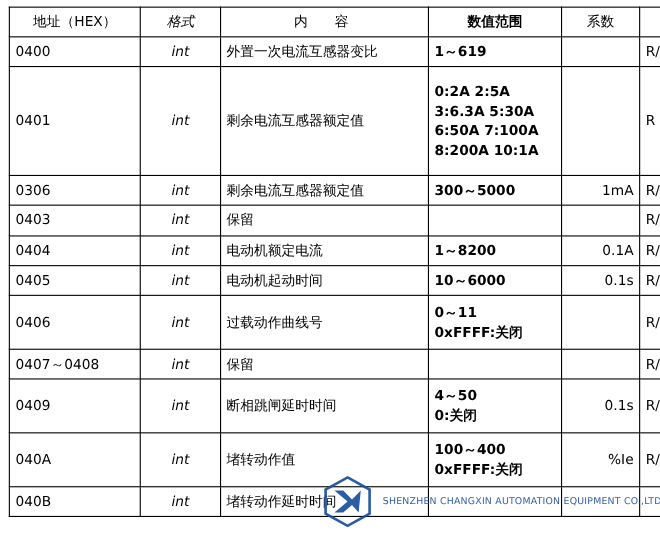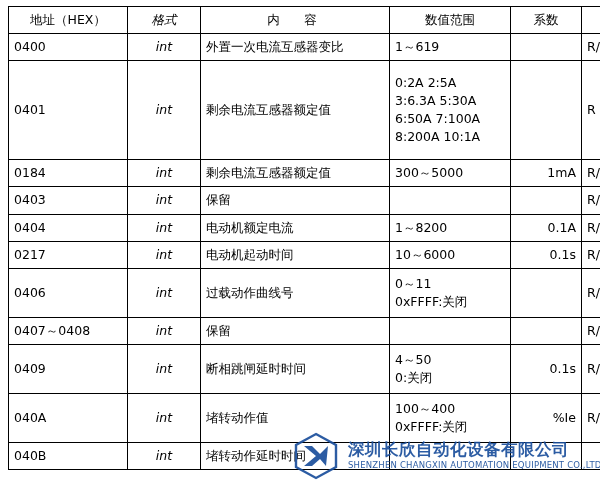--- a/index.html
+++ b/index.html
@@ -30,21 +30,21 @@
     border: 1px solid #000;
     padding: 4px 5px;
     font-size: 12.5px;
     color: #000;
     vertical-align: middle;
     line-height: 1.45;
   }
   .c-addr { width: 108px; text-align: left; padding-left: 7px; }
   .c-fmt  { width: 62px;  text-align: center; font-style: italic; }
   .c-name { width: 178px; text-align: left; padding-left: 8px; }
-  .c-range{ width: 110px; text-align: left; padding-left: 7px; }
+  .c-range{ width: 110px; text-align: left; padding-left: 7px; font-weight: bold; }
   .c-coef { width: 60px;  text-align: right; }
   .c-rw   { width: 54px;  text-align: left; padding-left: 7px; }
 
   thead td {
     text-align: center !important;
     font-size: 13px;
     padding-top: 6px;
     padding-bottom: 6px;
   }
   .hdr-space { letter-spacing: 6px; margin-top: 36px; }
@@ -115,21 +115,21 @@
           <td class="c-fmt tall-1 multi">int</td>
           <td class="c-name tall-1 multi">剩余电流互感器额定值</td>
           <td class="c-range tall-1 multi">0:2A    2:5A
 3:6.3A  5:30A
 6:50A   7:100A
 8:200A  10:1A</td>
           <td class="c-coef tall-1 multi"></td>
           <td class="c-rw tall-1 multi">R</td>
         </tr>
         <tr>
-          <td class="c-addr multi">0184</td>
+          <td class="c-addr multi">0306</td>
           <td class="c-fmt multi">int</td>
           <td class="c-name multi">剩余电流互感器额定值</td>
           <td class="c-range multi">300～5000</td>
           <td class="c-coef multi">1mA</td>
           <td class="c-rw multi">R/W</td>
         </tr>
         <tr>
           <td class="c-addr multi">0403</td>
           <td class="c-fmt multi">int</td>
           <td class="c-name multi">保留</td>
@@ -139,21 +139,21 @@
         </tr>
         <tr>
           <td class="c-addr multi">0404</td>
           <td class="c-fmt multi">int</td>
           <td class="c-name multi">电动机额定电流</td>
           <td class="c-range multi">1～8200</td>
           <td class="c-coef multi">0.1A</td>
           <td class="c-rw multi">R/W</td>
         </tr>
         <tr>
-          <td class="c-addr multi">0217</td>
+          <td class="c-addr multi">0405</td>
           <td class="c-fmt multi">int</td>
           <td class="c-name multi">电动机起动时间</td>
           <td class="c-range multi">10～6000</td>
           <td class="c-coef multi">0.1s</td>
           <td class="c-rw multi">R/W</td>
         </tr>
         <tr>
           <td class="c-addr tall-2 multi">0406</td>
           <td class="c-fmt tall-2 multi">int</td>
           <td class="c-name tall-2 multi">过载动作曲线号</td>
@@ -201,16 +201,15 @@
 </div>
 
 <div id="watermark">
   <span class="mark">
     <svg width="48" height="48" viewBox="0 0 48 48">
       <polygon points="24,2 44,13 44,35 24,46 4,35 4,13" fill="none" stroke="#1b4f9c" stroke-width="2.4"></polygon>
       <path d="M12 14 L24 24 L12 34 L20 34 L28 27 L34 34 L36 14 L28 22 L20 14 Z" fill="#1b4f9c"></path>
     </svg>
   </span>
   <span class="wm-text">
-    <span class="wm-cn">深圳长欣自动化设备有限公司</span>
     <span class="wm-en" style="display:block">SHENZHEN CHANGXIN AUTOMATION EQUIPMENT CO.,LTD</span>
   </span>
 </div>
 
 </body></html>

